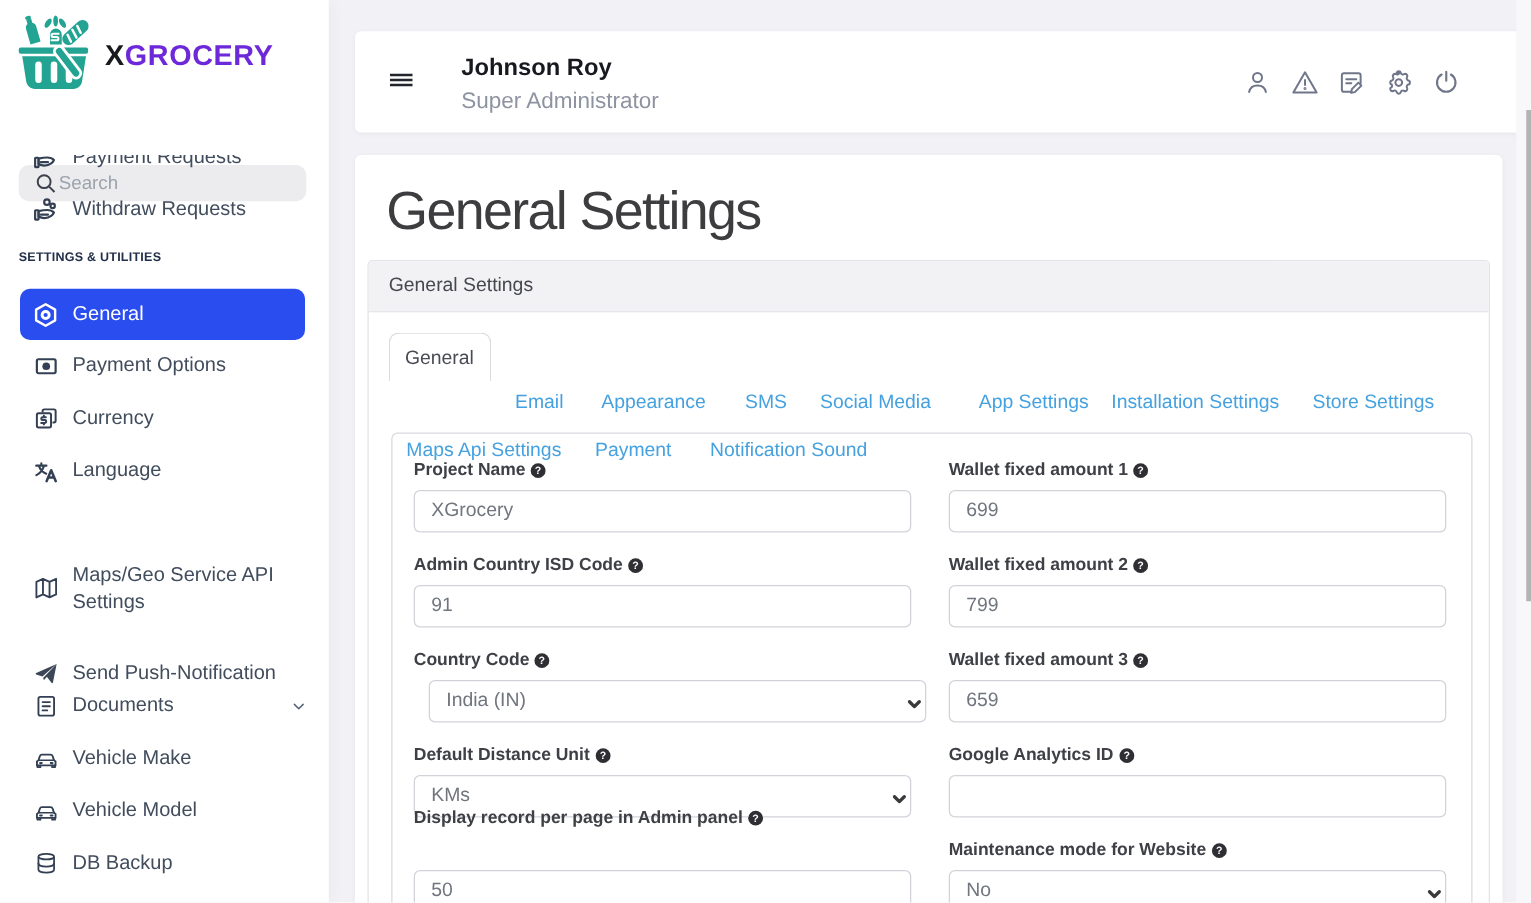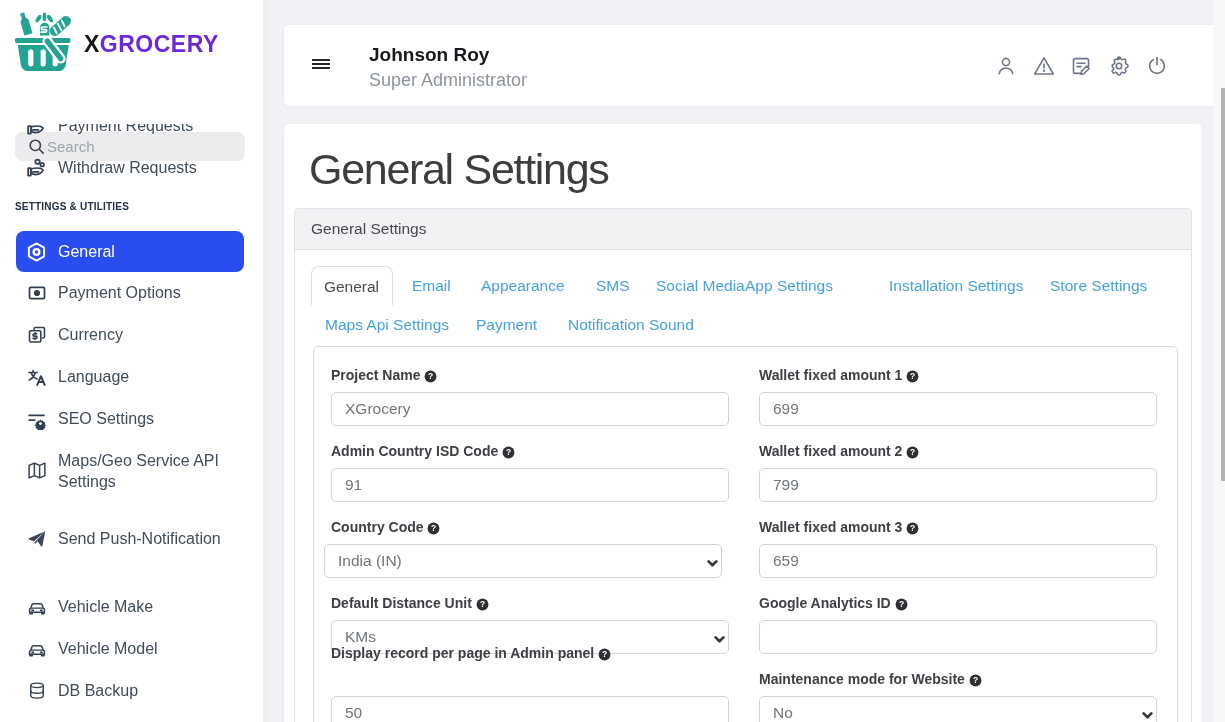--- a/index.html
+++ b/index.html
@@ -40,21 +40,21 @@
   
   #maincard { position:absolute; left:284px; top:124px; width:918px; height:640px;
               background:#fff; border-radius:5px; box-shadow:0 1px 4px rgba(40,40,60,.05); z-index:2; }
   #h1 { position:absolute; left:25px; top:24px; font-size:43px; line-height:1;
         font-weight:normal; color:#3d3d40; letter-spacing:-1.3px; }
   #panel { position:absolute; left:10px; top:84px; width:898px; height:540px;
            border:1px solid #e2e3e7; border-radius:4px; }
   #phead { position:absolute; left:0; top:0; right:0; height:41px; background:#f2f1f3;
            border-bottom:1px solid #dfe0e4; border-radius:4px 4px 0 0; }
   #phead span { position:absolute; left:16px; top:11px; font-size:15.5px; color:#45484f; }
-  .tab { position:absolute; font-size:15.5px; color:#45a1df; white-space:nowrap; }
+  .tab { position:absolute; font-size:15.5px; color:#45a1df; white-space:nowrap;margin-top:36px; }
   #activetab { position:absolute; left:15.5px; top:57px; width:82px; height:39px;
                border:1px solid #dadce0; border-bottom:none; border-radius:8px 8px 0 0; background:#fff;
                text-align:center; line-height:39px; font-size:15.5px; color:#494c54; }
   #formbox { position:absolute; left:18px; top:137px; width:865px; height:400px;
              border:1px solid #d9dadf; border-radius:5px; }
   .lbl { position:absolute; font-size:14px; font-weight:bold; color:#3e4046; white-space:nowrap; }
   .lbl svg { margin-left:0px; vertical-align:-2.5px; }
   .inp { position:absolute; width:398px; height:34px; border:1px solid #d2d3d9; border-radius:5px;
          background:#fff; font-size:15.5px; color:#70757e; line-height:32px; padding-left:13px; }
   .sel svg { position:absolute; right:3px; top:15px; }
@@ -168,46 +168,46 @@
     </div>
 
     <div class="mi" style="top:232px;">
       <svg width="21" height="21" viewBox="0 0 24 24" fill="none" stroke="#333f52" stroke-width="1.9" stroke-linecap="round" stroke-linejoin="round">
         <path d="M2.8 6.3 h9.4 M7.5 4.2 v2.1 M5.2 6.3 c1.2 3.8 3.7 6.2 6.8 7.4 M10 6.3 c-1.2 4.2 -3.5 6.9 -7 8.7"></path>
         <path d="M12.3 20.5 l4.2 -10 4.2 10 M13.7 17.2 h5.6" stroke-width="2.3"></path>
       </svg>
       <span>Language</span>
     </div>
 
-    <div class="mi" style="top:274px;">
-      <svg width="21" height="21" viewBox="0 0 24 24" fill="none" stroke="#333f52" stroke-width="2" stroke-linecap="round">
-        <path d="M3 7.2 h17 M3 12.6 h6.5"></path>
-        <g fill="#333f52" stroke="none">
-          <path d="M15.9 11.7 l1 1.6 1.9 -0.3 0.7 1.8 1.8 0.6 -0.3 1.9 1.3 1.4 -1.3 1.4 0.3 1.9 -1.8 0.6 -0.7 1.8 -1.9 -0.3 -1 1.6 -1 -1.6 -1.9 0.3 -0.7 -1.8 -1.8 -0.6 0.3 -1.9 -1.3 -1.4 1.3 -1.4 -0.3 -1.9 1.8 -0.6 0.7 -1.8 1.9 0.3 z"></path>
-        </g>
-        <circle cx="15.9" cy="16.7" r="1.7" fill="#fff" stroke="none"></circle>
-      </svg>
-      <span>SEO Settings</span>
-    </div>
 
     <div class="mi twoline" style="top:325px; height:42px;">
       <svg width="21" height="21" viewBox="0 0 24 24" fill="none" stroke="#333f52" stroke-width="1.7" stroke-linejoin="round">
         <path d="M3 6.2 l6 -2.7 6 2.7 6 -2.7 v14.3 l-6 2.7 -6 -2.7 -6 2.7 z M9 3.5 v14.3 M15 6.2 v14.3"></path>
       </svg>
     </div>
     <div class="abs" style="left:58px; top:326px; width:190px; line-height:21px; color:#414c5c; font-size:16px;">Maps/Geo Service API Settings</div>
 
     <div class="mi" style="top:394px;">
       <svg width="21" height="21" viewBox="0 0 24 24" fill="#3b4757" stroke="none">
         <path d="M21.5 2.5 L2.8 10.7 c-0.6 0.3 -0.55 1.1 0.1 1.3 l5.6 1.9 L21.5 2.5 z"></path>
         <path d="M9.5 14.8 L21.5 2.5 l-3.4 16.9 c-0.13 0.65 -0.95 0.85 -1.35 0.3 l-4.2 -5.6 -2.1 2.5 c-0.4 0.45 -1.1 0.2 -1.1 -0.4 v-1.4 z"></path>
       </svg>
       <span>Send Push-Notification</span>
     </div>
 
+    <div class="mi" style="top:420px;">
+      <svg width="20" height="20" viewBox="0 0 24 24" fill="none" stroke="#333f52" stroke-width="1.8" stroke-linecap="round">
+        <rect x="4.5" y="3" width="15" height="18" rx="1.8"></rect>
+        <path d="M8.5 8 h7 M8.5 12 h7 M8.5 16 h4.5"></path>
+      </svg>
+      <span>Documents</span>
+      <svg class="chev" width="12" height="12" viewBox="0 0 24 24" fill="none" stroke="#55607a" stroke-width="2.4" stroke-linecap="round" stroke-linejoin="round" style="position:absolute; left:202px;">
+        <path d="M5 9 l7 7 7 -7"></path>
+      </svg>
+    </div>
 
     <div class="mi" style="top:462px;">
       <svg width="21" height="21" viewBox="0 0 24 24" fill="none" stroke="#333f52" stroke-width="1.7" stroke-linecap="round" stroke-linejoin="round">
         <path d="M4 17.5 v1.6 h2.6 v-1.6 M17.4 17.5 v1.6 H20 v-1.6"></path>
         <path d="M3.5 17.5 v-3.6 l1.5 -1.2 1.1 -3.6 c0.3 -0.9 1.1 -1.5 2 -1.5 h7.8 c0.9 0 1.7 0.6 2 1.5 l1.1 3.6 1.5 1.2 v3.6 z"></path>
         <path d="M5 12.7 h14" stroke-width="1.4"></path>
         <path d="M6.3 15.3 h1.6 M16.1 15.3 h1.6" stroke-width="1.8"></path>
       </svg>
       <span>Vehicle Make</span>
     </div>
@@ -269,21 +269,21 @@
   <div id="panel">
     <div id="phead">
         <span>General Settings</span>
       </div>
 
     <div id="activetab">General</div>
     <div class="tab" style="left:117px; top:68px;">Email</div>
     <div class="tab" style="left:186px; top:68px;">Appearance</div>
     <div class="tab" style="left:301px; top:68px;text-align:center;">SMS</div>
     <div class="tab" style="left:361px; top:68px;">Social Media</div>
-    <div class="tab" style="left:450px; top:68px;">App Settings</div>
+    <div class="tab" style="left:488px; top:68px;">App Settings</div>
     <div class="tab" style="left:594px; top:68px;">Installation Settings</div>
     <div class="tab" style="left:755px; top:68px;">Store Settings</div>
     <div class="tab" style="left:30px; top:107px;">Maps Api Settings</div>
     <div class="tab" style="left:181px; top:107px;">Payment</div>
     <div class="tab" style="left:273px; top:107px;">Notification Sound</div>
 
     <div id="formbox"></div>
 
     <div class="lbl" style="left:36px; top:158px;">Project Name <svg width="13" height="13" viewBox="0 0 16 16">
           <circle cx="8" cy="8" r="7.3" fill="#2e2e33"></circle>
@@ -304,21 +304,21 @@
     <div class="lbl" style="left:464px; top:234px;">Wallet fixed amount 2 <svg width="13" height="13" viewBox="0 0 16 16">
           <circle cx="8" cy="8" r="7.3" fill="#2e2e33"></circle>
           <text x="8" y="11.4" font-size="10.5" font-weight="bold" fill="#fff" text-anchor="middle" font-family="Liberation Sans">?</text>
         </svg></div>
     <div class="inp" style="left:464px; top:259px;">799</div>
 
     <div class="lbl" style="left:36px; top:310px;">Country Code <svg width="13" height="13" viewBox="0 0 16 16">
           <circle cx="8" cy="8" r="7.3" fill="#2e2e33"></circle>
           <text x="8" y="11.4" font-size="10.5" font-weight="bold" fill="#fff" text-anchor="middle" font-family="Liberation Sans">?</text>
         </svg></div>
-    <div class="inp sel" style="left:29px; top:335px;">India (IN)
+    <div class="inp sel" style="left:48px; top:335px;">India (IN)
       <svg width="11" height="7" viewBox="0 0 14 9" fill="none" stroke="#3a3a3a" stroke-width="3.4" stroke-linecap="round" stroke-linejoin="round">
           <path d="M2 1.8 L7 6.8 L12 1.8"></path>
         </svg>
     </div>
     <div class="lbl" style="left:464px; top:310px;">Wallet fixed amount 3 <svg width="13" height="13" viewBox="0 0 16 16">
           <circle cx="8" cy="8" r="7.3" fill="#2e2e33"></circle>
           <text x="8" y="11.4" font-size="10.5" font-weight="bold" fill="#fff" text-anchor="middle" font-family="Liberation Sans">?</text>
         </svg></div>
     <div class="inp" style="left:464px; top:335px;">659</div>
 

